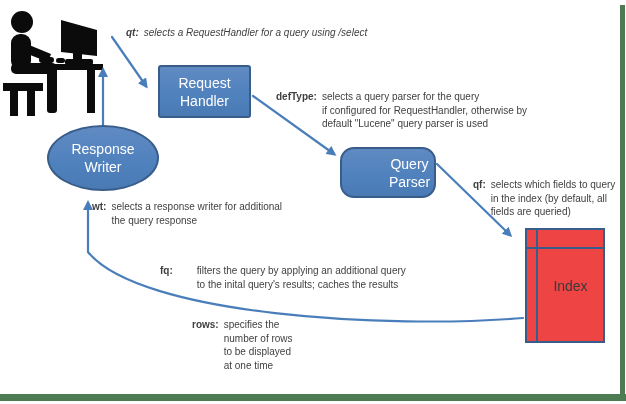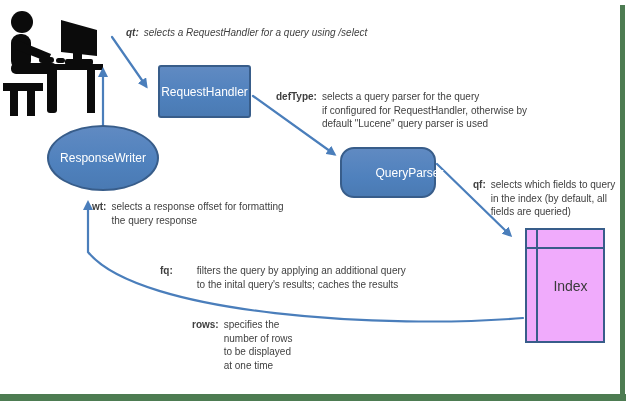--- a/index.html
+++ b/index.html
@@ -1,32 +1,32 @@
 <!DOCTYPE html>
 <html><head>
 <meta charset="utf-8">
 <style>
   html,body{margin:0;padding:0;background:#ffffff;}
   #stage{
     position:relative;width:626px;height:404px;background:#ffffff;overflow:hidden;
     font-family:"Liberation Sans","DejaVu Sans",sans-serif;color:#3f3f3f;
   }
   .node{
-    position:absolute;display:flex;flex-direction:row;align-items:center;justify-content:center;
+    position:absolute;display:flex;flex-direction:column;align-items:center;justify-content:center;
     background:linear-gradient(180deg,#608ac2 0%,#4f81bd 60%,#4a7ab3 100%);
     background-color:#4f81bd;
     border:2px solid #385d8a;color:#ffffff;text-align:center;
-    font-size:12px;line-height:18px;box-sizing:border-box;
+    font-size:14px;line-height:18px;box-sizing:border-box;
   }
   #request-handler{left:158px;top:65px;width:93px;height:53px;border-radius:3px;}
   #query-parser{left:340px;top:147px;width:96px;height:51px;border-radius:14px;border-width:2.5px;padding-left:43px;}
   #response-writer{left:47px;top:125px;width:112px;height:66px;border-radius:50%;}
   #index-box{
     position:absolute;left:525px;top:228px;width:80px;height:115px;box-sizing:border-box;
-    background:#f0abfc;border:2px solid #385d8a;
+    background:#ef4444;border:2px solid #385d8a;
   }
   #index-box .col-line{position:absolute;left:9px;top:0;bottom:0;width:2px;background:#385d8a;}
   #index-box .row-line{position:absolute;left:0;right:0;top:17px;height:2px;background:#385d8a;}
   #index-box .idx-label{
     position:absolute;left:11px;right:0;top:0;bottom:0;display:flex;align-items:center;justify-content:center;
     color:#3a3a3a;font-size:14px;
   }
   .ann{position:absolute;display:flex;gap:5px;font-size:10px;line-height:13.5px;color:#3f3f3f;}
   .ann .param{font-weight:bold;white-space:nowrap;}
   .ann .lines div{white-space:nowrap;}
@@ -118,21 +118,21 @@
     <div class="lines">
       <div>selects which fields to query</div>
       <div>in the index (by default, all</div>
       <div>fields are queried)</div>
     </div>
   </div>
 
   <div class="ann" style="left:92px;top:200px;">
     <span class="param">wt:</span>
     <div class="lines">
-      <div>selects a response offset for formatting</div>
+      <div>selects a response writer for additional</div>
       <div>the query response</div>
     </div>
   </div>
 
   <div class="ann" style="left:160px;top:264px;gap:24px;">
     <span class="param">fq:</span>
     <div class="lines">
       <div>filters the query by applying an additional query</div>
       <div>to the inital query's results; caches the results</div>
     </div>

